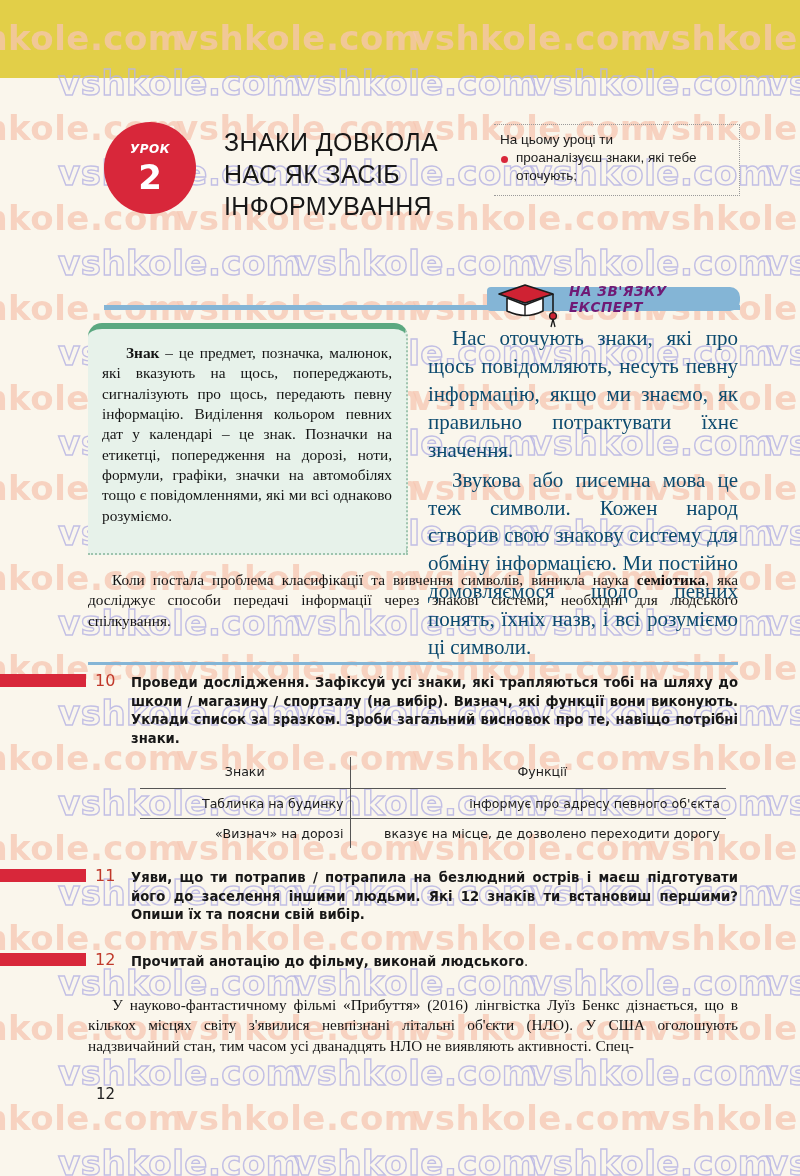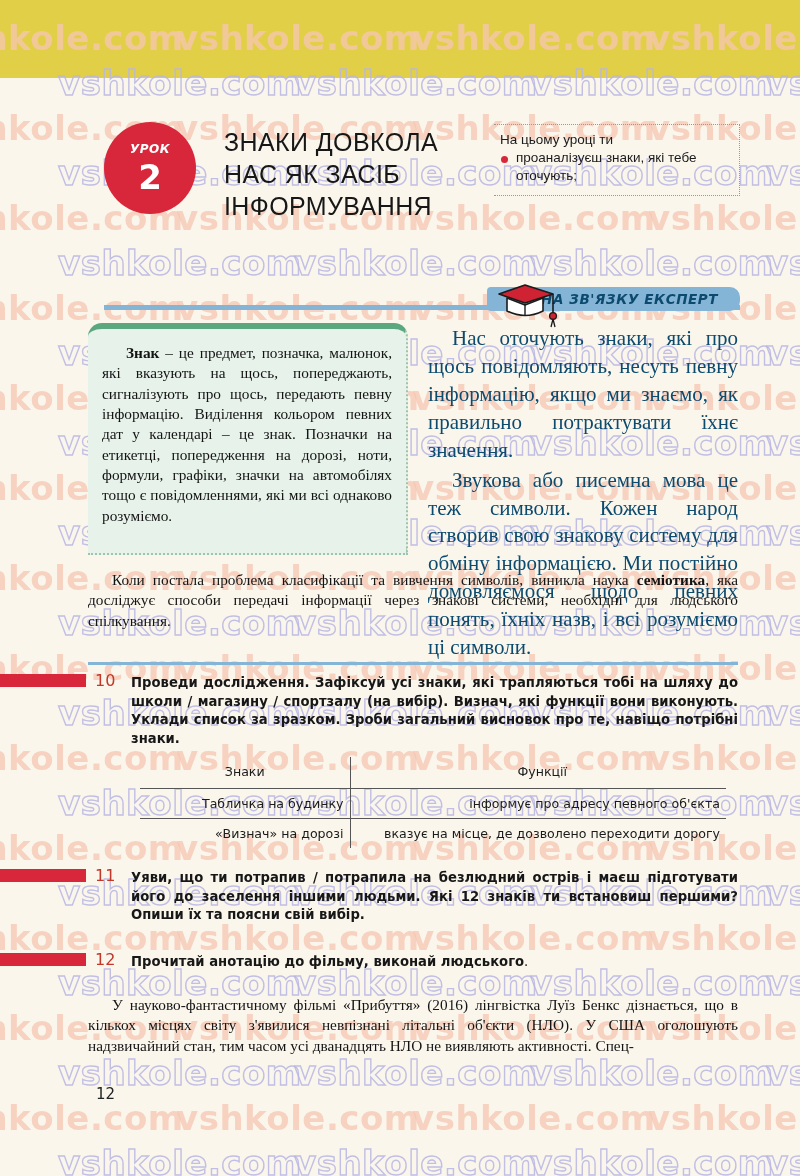--- a/index.html
+++ b/index.html
@@ -141,22 +141,22 @@
     position: absolute;
     left: 487px; top: 287px;
     width: 253px; height: 24px;
     background: #84b5d6;
     border-radius: 4px 10px 10px 4px;
     display: flex;
     align-items: center;
     z-index: 13;
   }
   .banner-label {
-    margin-left: 54px;
-    color: #0c4a6e;
+    margin-left: 82px;
+    color: #701a75;
     font-family: "DejaVu Sans", sans-serif;
     font-size: 13.5px;
     font-weight: 700;
     font-style: italic;
     letter-spacing: .6px;
   }
   .cap-icon {
     position: absolute;
     left: 495px; top: 280px;
     width: 64px; height: 48px;

